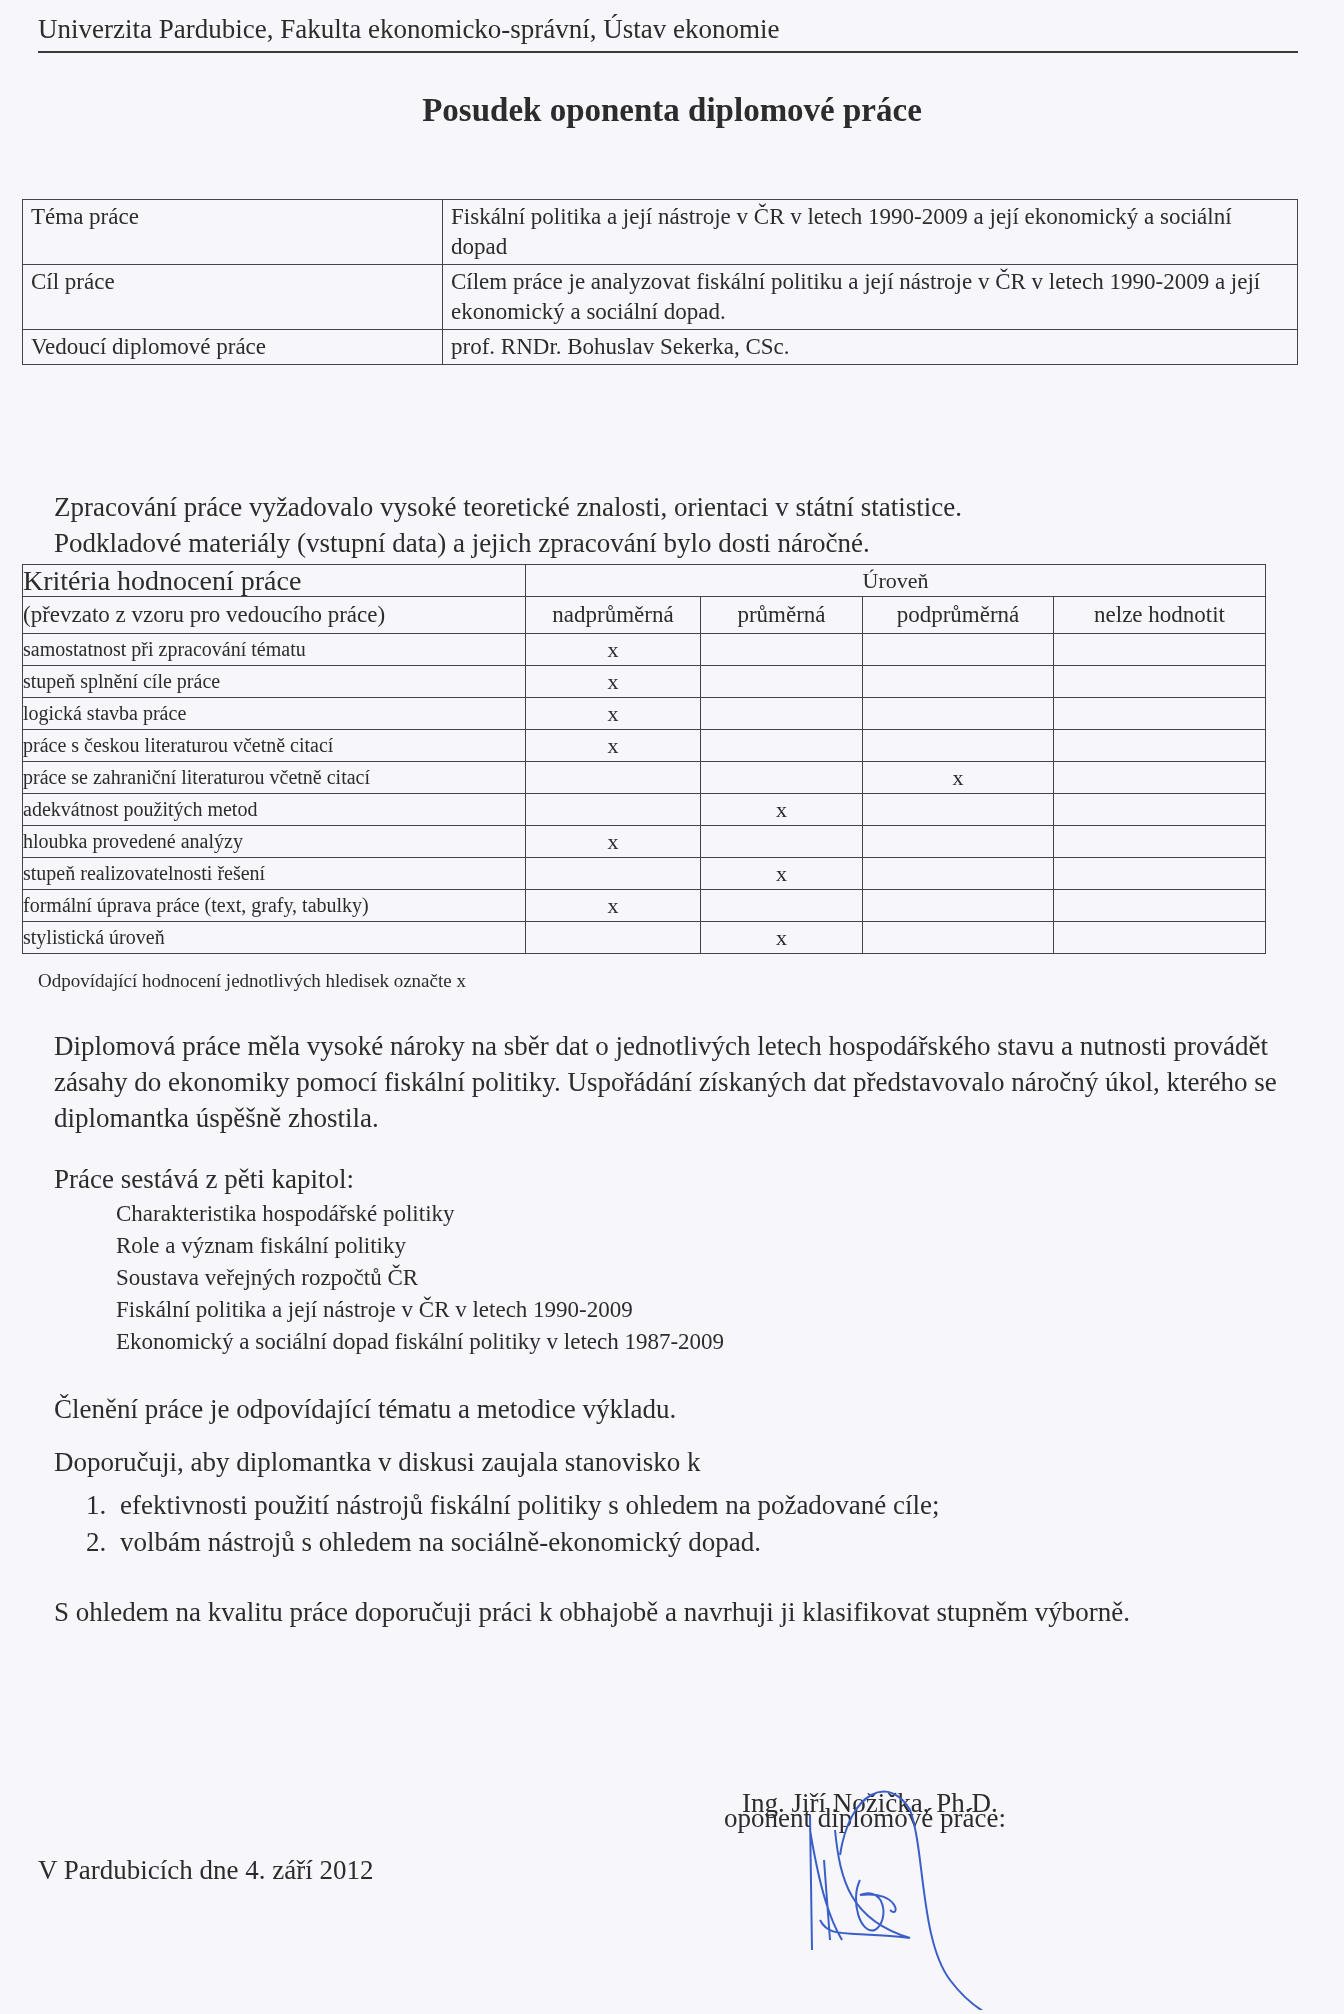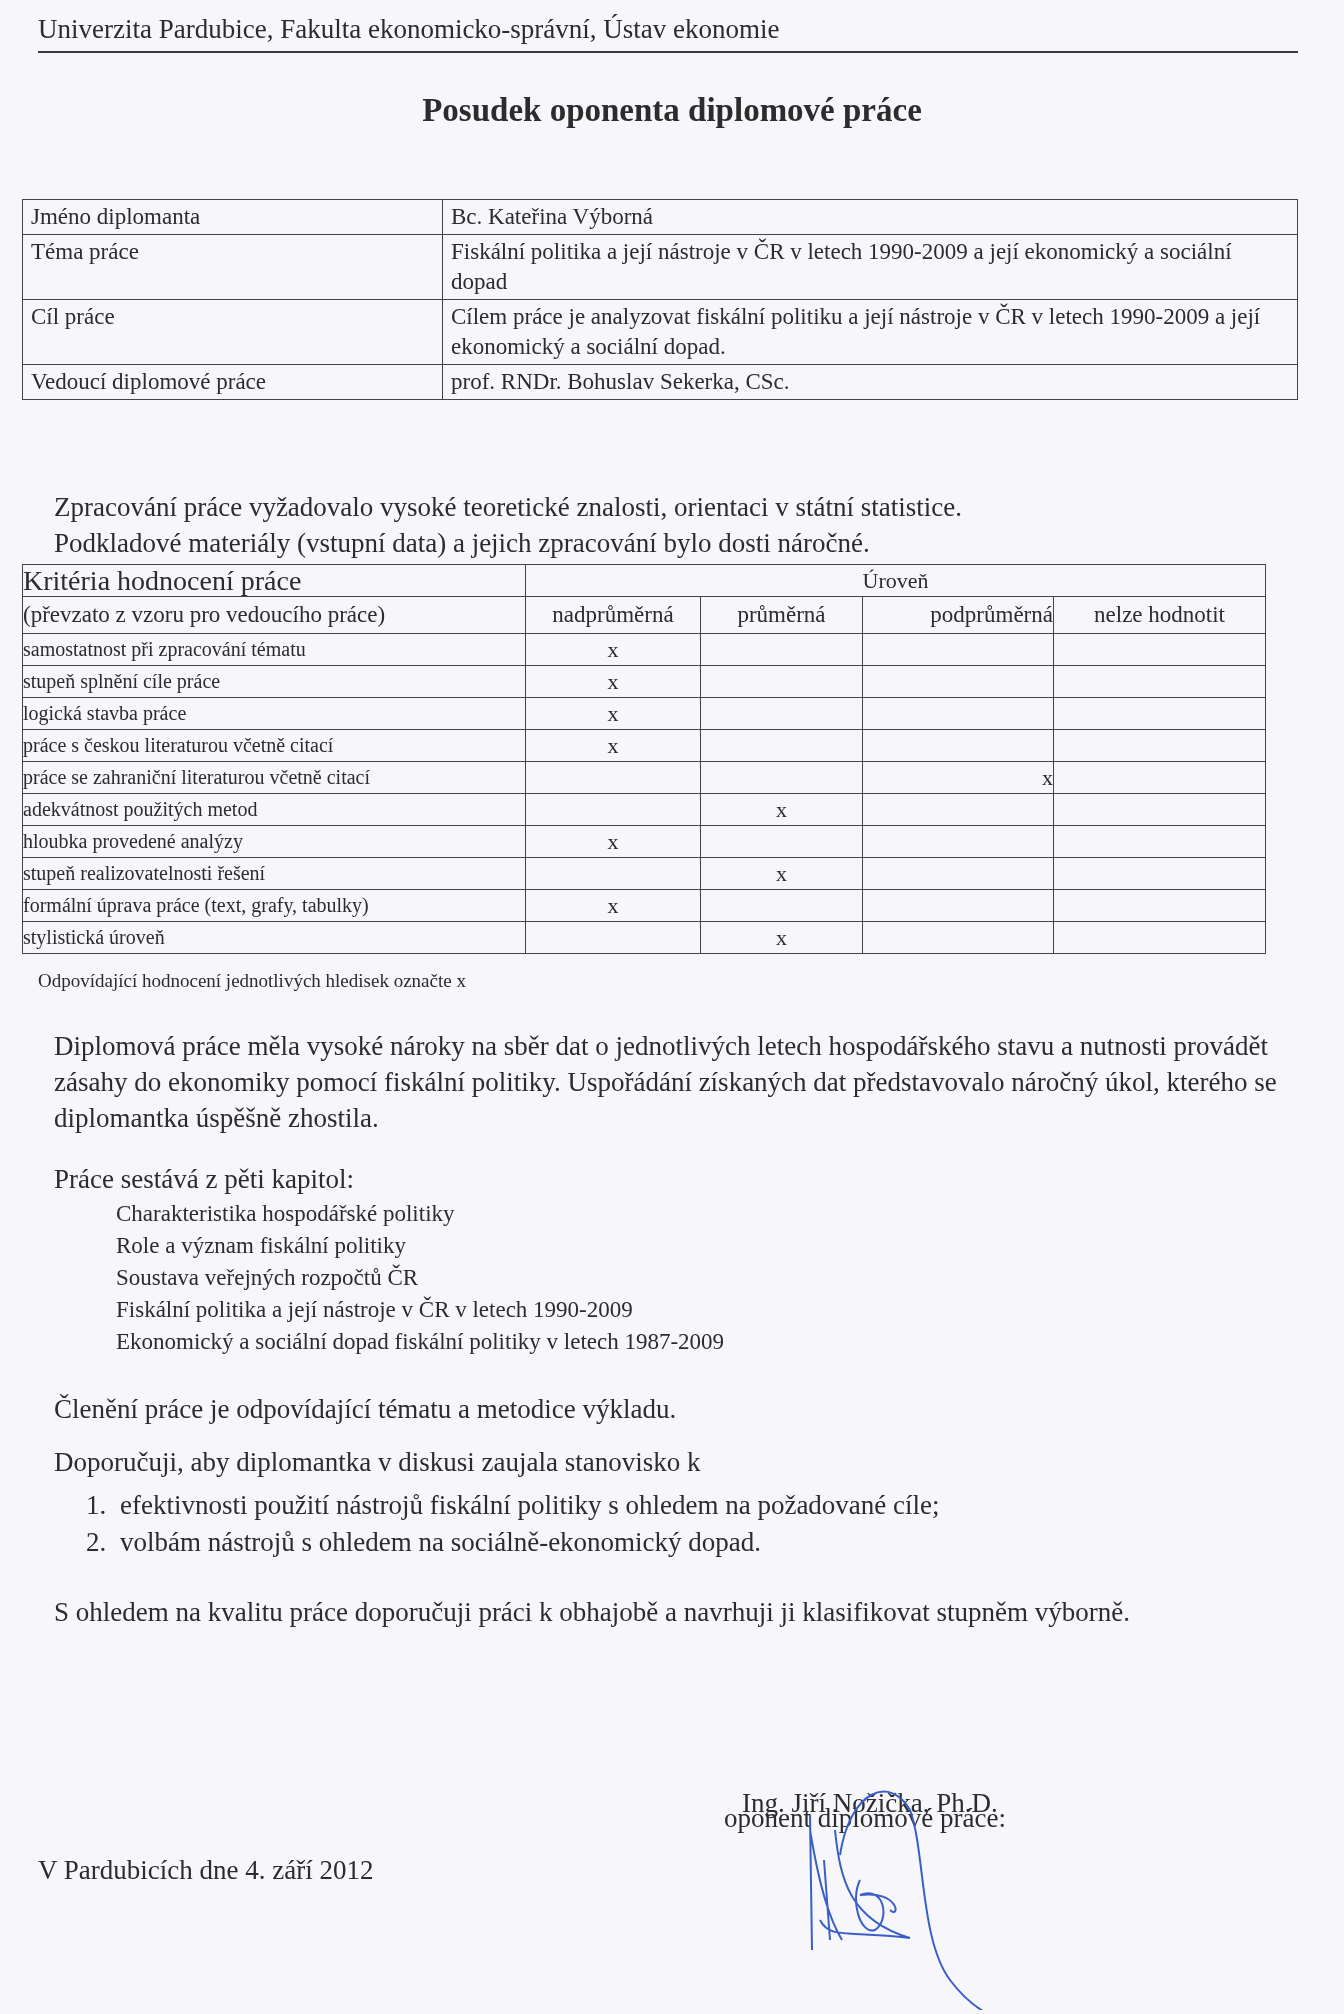--- a/index.html
+++ b/index.html
@@ -37,21 +37,21 @@
   .crit-table {
     position: absolute; left: 22px; top: 564px; width: 1244px;
     font-size: 20px;
   }
   .crit-table td, .crit-table th {
     border: 1.5px solid #444; padding: 0 0; font-weight: normal; height: 31px;
   }
   .crit-table .c-crit { width: 502px; text-align: left; }
   .crit-table .c1 { width: 174px; text-align: center; }
   .crit-table .c2 { width: 161px; text-align: center; }
-  .crit-table .c3 { width: 190px; text-align: right; border-radius: 13px; }
+  .crit-table .c3 { width: 190px; text-align: center; border-radius: 13px; }
   .crit-table .c4 { text-align: center; }
   .crit-table .hdr-main { font-size: 28px; line-height: 30px; }
   .crit-table .hdr-sub { font-size: 23px; border-radius: 9px; }
   .crit-table .lvl-head { font-size: 22px; text-align: center; height: 30px; }
   .crit-table .lvl { font-size: 23px; height: 36px; }
   .crit-table .mark { font-size: 22px; }
   .note { position: absolute; left: 38px; top: 970px; font-size: 19px; }
   .chapters {
     position: absolute; left: 116px; top: 1198px; font-size: 23px; line-height: 32px;
     list-style: none; margin: 0; padding: 0;
@@ -70,24 +70,20 @@
 <body>
 
 <div class="page">
 
   <div class="header-line">Univerzita Pardubice, Fakulta ekonomicko-správní, Ústav ekonomie</div>
 
   <div class="title">Posudek oponenta diplomové práce</div>
 
   <table class="info-table">
     <tbody>
-        <tr>
-      <td class="lab">Jméno diplomanta</td>
-      <td>Bc. Kateřina Výborná</td>
-    </tr>
     <tr>
       <td class="lab">Téma práce</td>
       <td>Fiskální politika a její nástroje v ČR v letech 1990-2009 a její ekonomický a sociální dopad</td>
     </tr>
     <tr>
       <td class="lab">Cíl práce</td>
       <td>Cílem práce je analyzovat fiskální politiku a její nástroje v ČR v letech 1990-2009 a její ekonomický a sociální dopad.</td>
     </tr>
     <tr>
       <td class="lab">Vedoucí diplomové práce</td>

